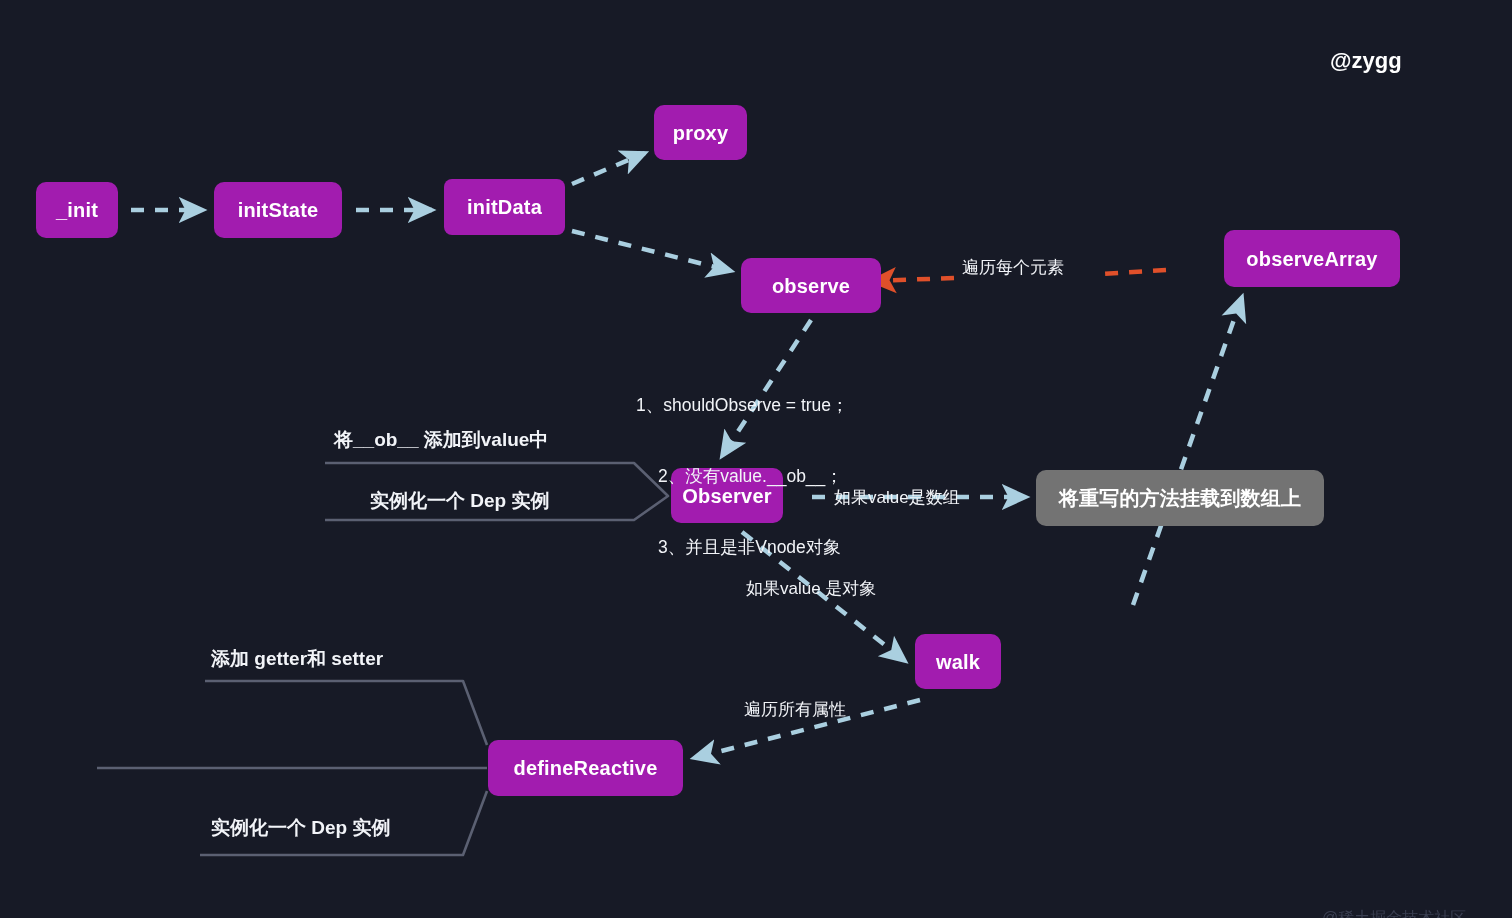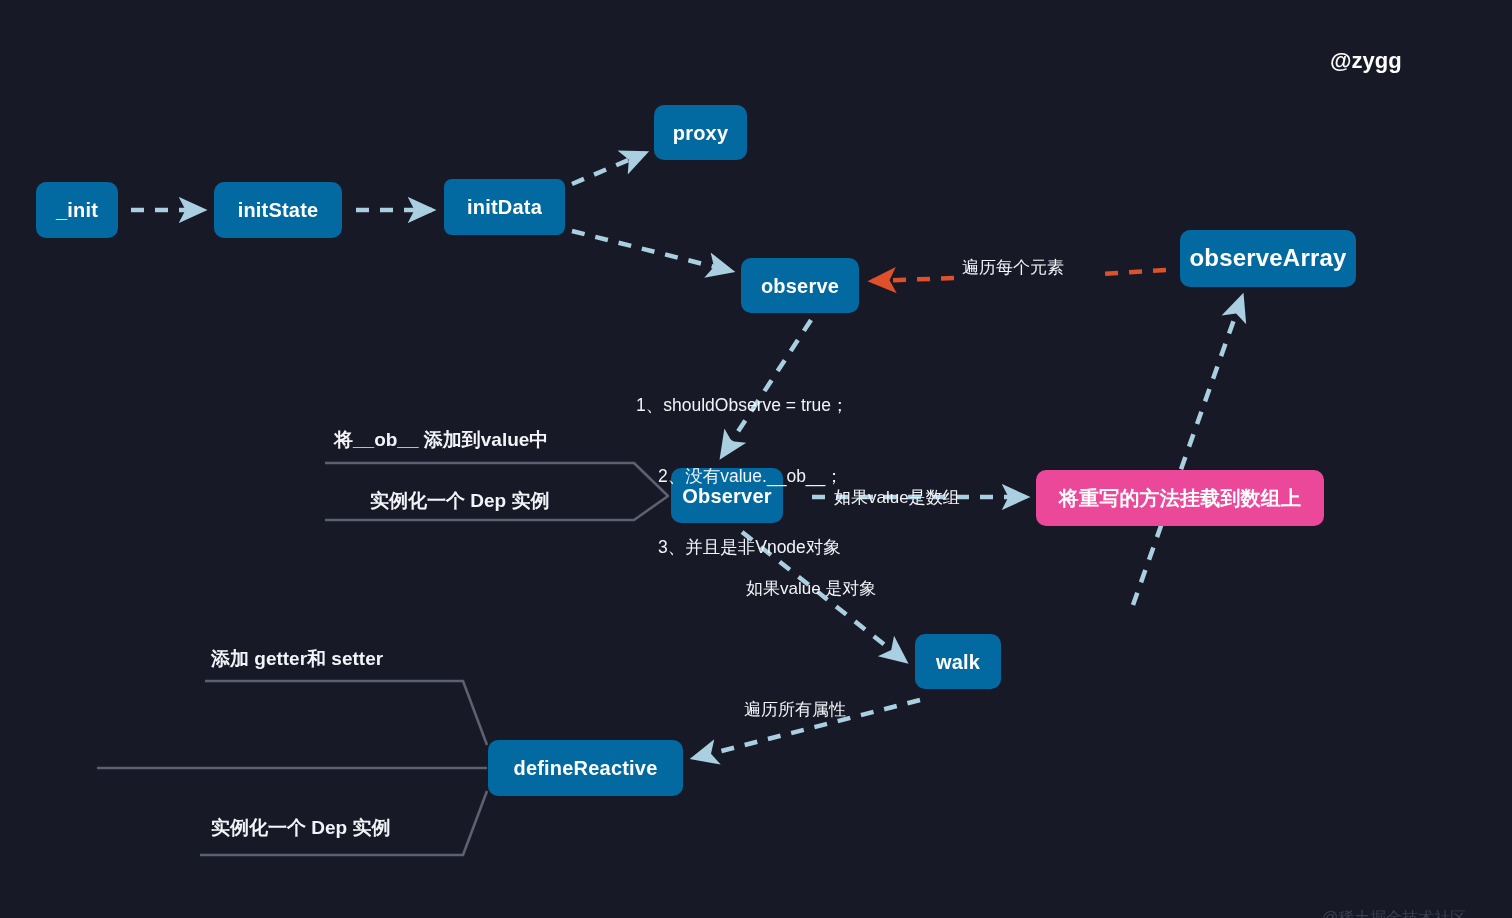--- a/index.html
+++ b/index.html
@@ -32,22 +32,22 @@
     align-items: center;
     justify-content: center;
     border-radius: 10px;
     color: #ffffff;
     font-weight: bold;
     letter-spacing: .2px;
     box-sizing: border-box;
     text-align: center;
     line-height: 1.1;
   }
-  .node.blue  { background: #0369a1; }
-  .node.green { background: #ec4899; }
+  .node.blue  { background: #a21caf; }
+  .node.green { background: #737373; }
 
   
   .label {
     position: absolute;
     color: #f2f4f8;
     white-space: pre;
     line-height: 1.35;
   }
   .label.edge-label { font-size: 17px; }
   .label.branch-label { font-size: 19px; font-weight: bold; text-align: right; }
@@ -120,25 +120,25 @@
   </div>
 
   <div class="node blue" style="left:444px; top:179px; width:121px; height:56px; font-size:20px;border-radius:8px;">
     <span>initData</span>
   </div>
 
   <div class="node blue" style="left:654px; top:105px; width:93px;  height:55px; font-size:20px;">
     <span>proxy</span>
   </div>
 
-  <div class="node blue" style="left:741px; top:258px; width:118px; height:55px; font-size:20px;">
+  <div class="node blue" style="left:741px; top:258px; width:140px; height:55px; font-size:20px;">
     <span>observe</span>
   </div>
 
-  <div class="node blue" style="left:1180px; top:230px; width:176px; height:57px; font-size:24px;">
+  <div class="node blue" style="left:1224px; top:230px; width:176px; height:57px; font-size:20px;">
     <span>observeArray</span>
   </div>
 
   <div class="node blue" style="left:671px; top:468px; width:112px; height:55px; font-size:20px;">
     <span>Observer</span>
   </div>
 
   <div class="node green" style="left:1036px; top:470px; width:288px; height:56px; font-size:20px;">
     <span>将重写的方法挂载到数组上</span>
   </div>

